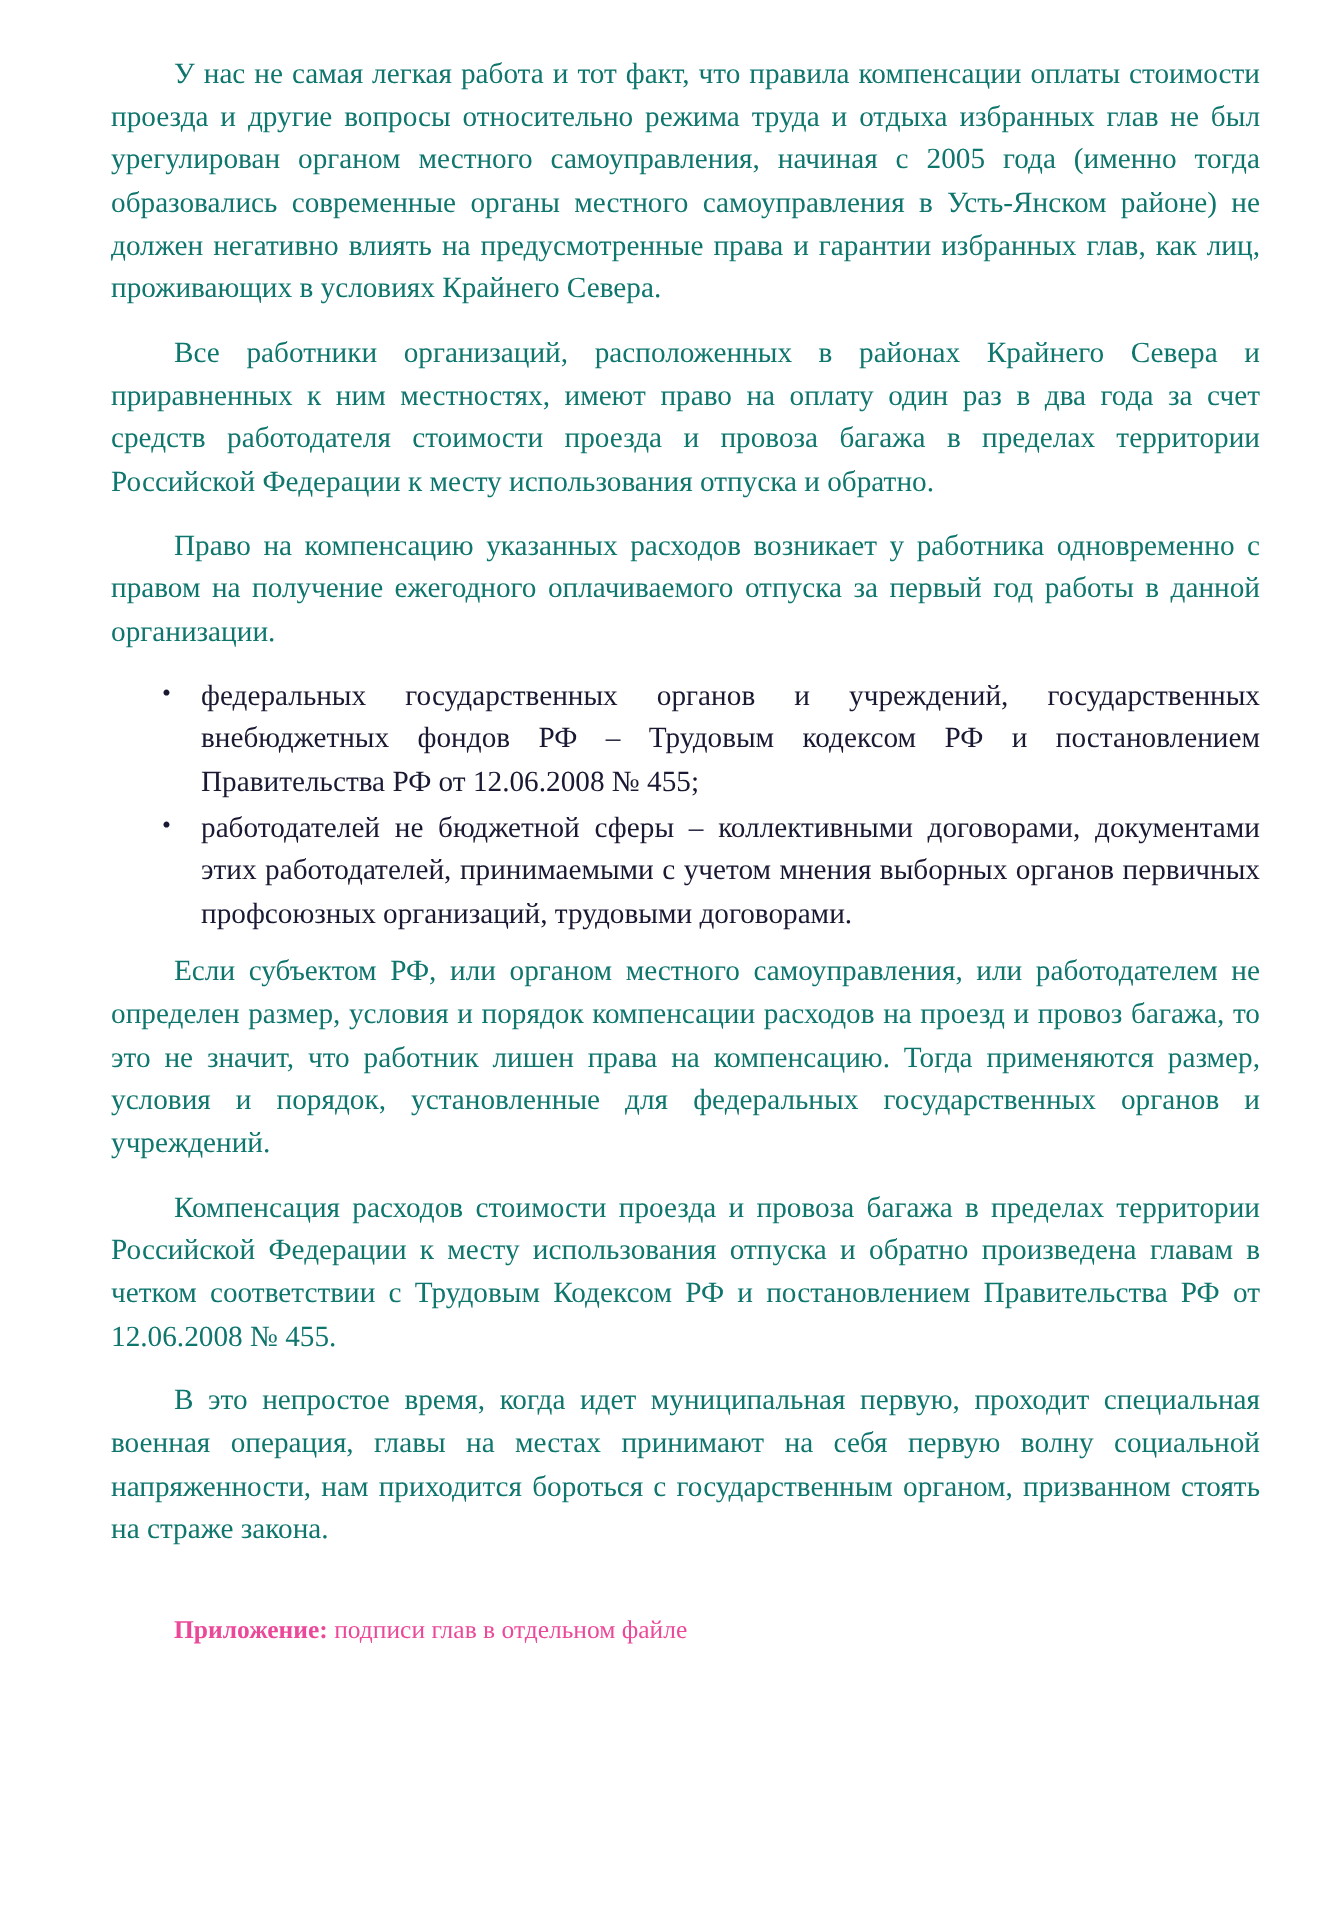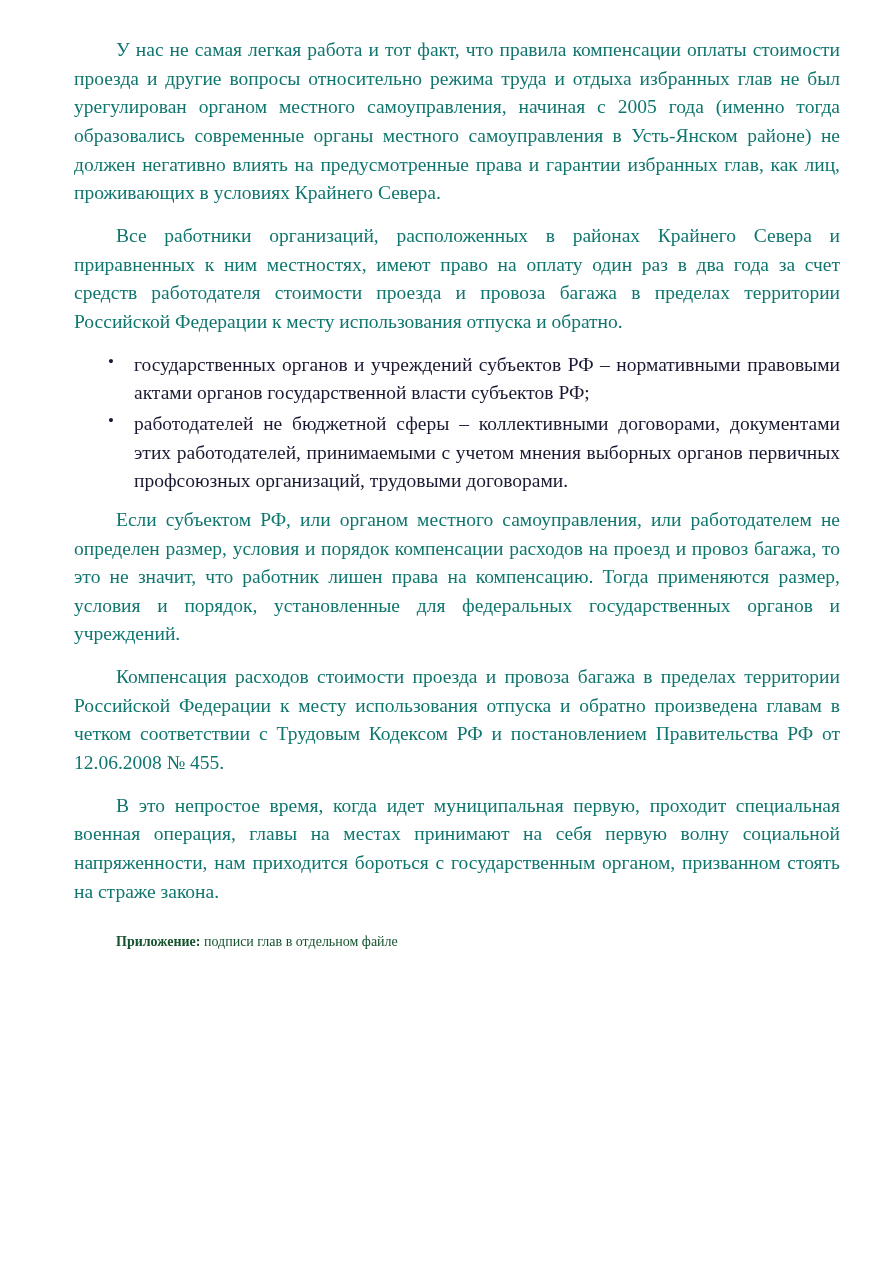--- a/index.html
+++ b/index.html
@@ -48,40 +48,41 @@
     position: absolute;
     left: 34px;
     top: -1px;
     font-size: 17px;
     color: #191933;
   }
   .gap-after {
     margin-bottom: 26px;
   }
   .attachment {
-    margin: 26px 0 14px 0;
-    font-size: 14px;
+    margin: 40px 0 14px 0;
+    font-size: 17px;
     line-height: 1.47;
     text-indent: 42px;
-    color: #14532d;
+    color: #ec4899;
   }
   .attachment .label {
     font-weight: bold;
   }
 </style>
 </head>
 <body>
 
 <div class="page">
 
   <p class="para">У нас не самая легкая работа и тот факт, что правила компенсации оплаты стоимости проезда и другие вопросы относительно режима труда и отдыха избранных глав не был урегулирован органом местного самоуправления, начиная с 2005 года (именно тогда образовались современные органы местного самоуправления в Усть-Янском районе) не должен негативно влиять на предусмотренные права и гарантии избранных глав, как лиц, проживающих в условиях Крайнего Севера.</p>
   <p class="para">Все работники организаций, расположенных в районах Крайнего Севера и приравненных к ним местностях, имеют право на оплату один раз в два года за счет средств работодателя стоимости проезда и провоза багажа в пределах территории Российской Федерации к месту использования отпуска и обратно.</p>
+  <p class="para">Право на компенсацию указанных расходов возникает у работника одновременно с правом на получение ежегодного оплачиваемого отпуска за первый год работы в данной организации.</p>
 
   <ul class="bullets gap-after">
-    <li>государственных органов и учреждений субъектов РФ – нормативными правовыми актами органов государственной власти субъектов РФ;</li>
+    <li>федеральных государственных органов и учреждений, государственных внебюджетных фондов РФ – Трудовым кодексом РФ и постановлением Правительства РФ от 12.06.2008 № 455;</li>
     <li>работодателей не бюджетной сферы – коллективными договорами, документами этих работодателей, принимаемыми с учетом мнения выборных органов первичных профсоюзных организаций, трудовыми договорами.</li>
   </ul>
 
   <p class="para">Если субъектом РФ, или органом местного самоуправления, или работодателем не определен размер, условия и порядок компенсации расходов на проезд и провоз багажа, то это не значит, что работник лишен права на компенсацию. Тогда применяются размер, условия и порядок, установленные для федеральных государственных органов и учреждений.</p>
   <p class="para">Компенсация расходов стоимости проезда и провоза багажа в пределах территории Российской Федерации к месту использования отпуска и обратно произведена главам в четком соответствии с Трудовым Кодексом РФ и постановлением Правительства РФ от 12.06.2008 № 455.</p>
   <p class="para">В это непростое время, когда идет муниципальная первую, проходит специальная военная операция, главы на местах принимают на себя первую волну социальной напряженности, нам приходится бороться с государственным органом, призванном стоять на страже закона.</p>
 
   <p class="attachment">
     <span class="label">Приложение:</span><span> подписи глав в отдельном файле</span>
   </p>

